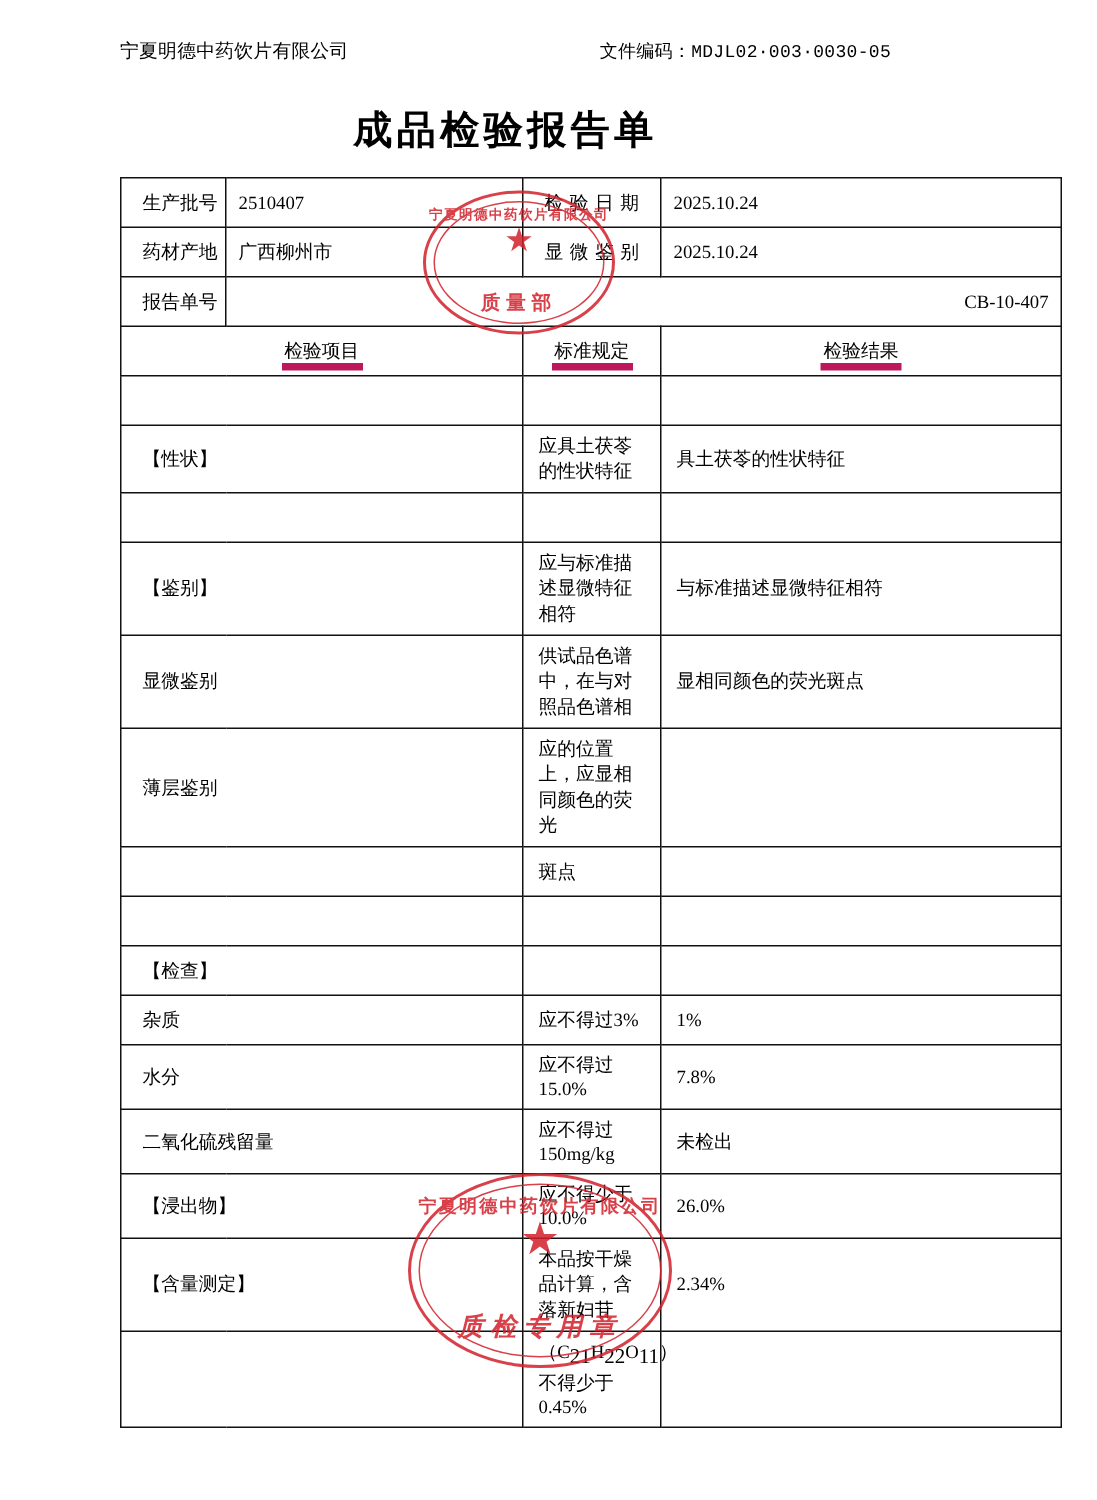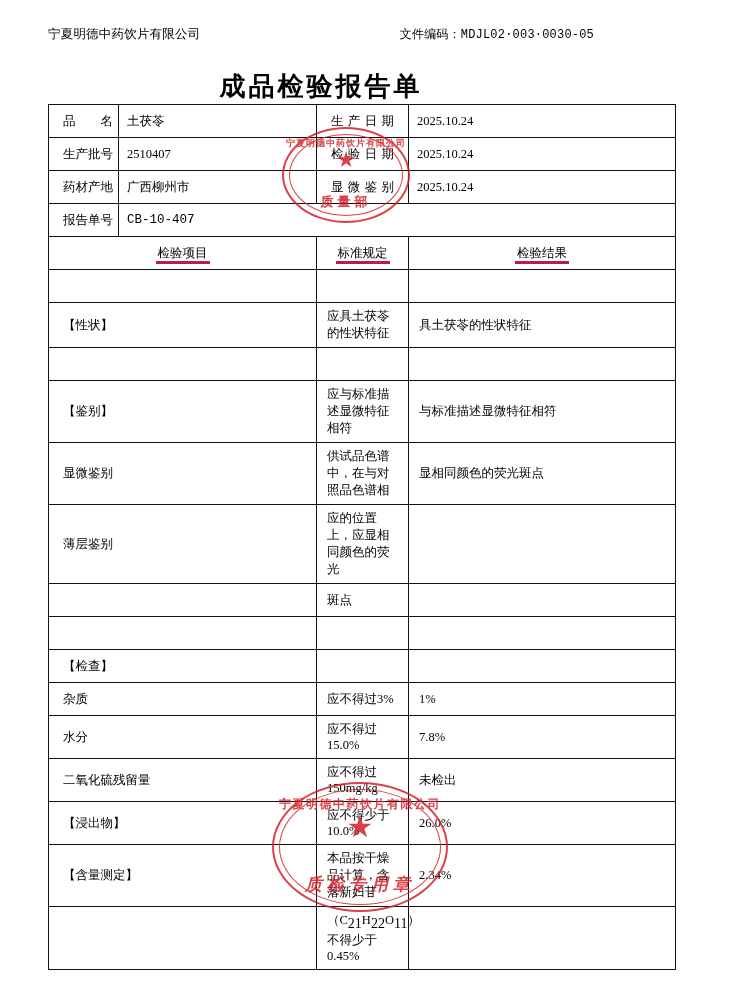--- a/index.html
+++ b/index.html
@@ -13,37 +13,37 @@
     font-family: "Liberation Serif", "DejaVu Serif", serif;
     color: #000000;
     position: relative;
     overflow: hidden;
   }
   .page {
     position: relative;
     width: 646px;
     height: 1000px;
     box-sizing: border-box;
-    padding: 26px 52px 0 48px;
+    padding: 26px 52px 0 80px;
   }
   .topbar {
     display: flex;
     justify-content: space-between;
     align-items: baseline;
     font-size: 12.5px;
     letter-spacing: 0.2px;
   }
   .topbar .company { font-size: 12.5px; }
   .topbar .docno { font-size: 12px; font-family: Liberation Mono, monospace; }
   .doc-title {
     text-align: center;
     font-size: 26px;
     font-weight: bold;
     letter-spacing: 3px;
-    margin: 26px 0 0 0;
+    margin: 26px 0 14px 0;
   }
   table.main {
     width: 627px;
     border-collapse: collapse;
     table-layout: fixed;
     font-size: 12.5px;
   }
   table.main td {
     border: 1px solid #111;
     padding: 5px 8px;
@@ -54,27 +54,27 @@
   .c2 { width: 198px; }
   .c3 { width: 92px; }
   .c4 { width: 267px; }
   .lbl {
     text-align: justify;
     text-align-last: justify;
     padding-left: 14px !important;
     padding-right: 14px !important;
     white-space: nowrap;
   }
-  .center { text-align: left; font-family: Liberation Mono, monospace; }
+  .center { text-align: right; }
   .head-cell {
     text-align: center;
     height: 34px;
     font-size: 12.5px;
   }
-  .head-cell span { border-bottom: 3px solid #be185d; padding: 0 2px 1px 2px; }
+  .head-cell span { border-bottom: 5px solid #be185d; padding: 0 2px 1px 2px; }
   .sec-left { padding-left: 14px !important; }
   .sec-mid  { padding-left: 10px !important; }
   .sec-right{ padding-left: 10px !important; border-radius: 11px; }
   .bodyrow td { border-left: 1px solid #111; border-right: 1px solid #111; border-top: none; border-bottom: none; }
   .tallrow td { height: 30px; }
   .spacer td { height: 16px; }
   .sub { font-size: 14px; vertical-align: sub; }
 
   
   .stamp {
@@ -143,26 +143,20 @@
 
   <table class="main">
     <colgroup>
       <col class="c1">
         <col class="c2">
         <col class="c3">
         <col class="c4">
     </colgroup>
     <tbody>
       <tr>
-        <td class="lbl">品　　名</td>
-        <td>土茯苓</td>
-        <td class="lbl">生产日期</td>
-        <td>2025.10.24</td>
-      </tr>
-      <tr>
         <td class="lbl">生产批号</td>
         <td>2510407</td>
         <td class="lbl">检验日期</td>
         <td>2025.10.24</td>
       </tr>
       <tr>
         <td class="lbl">药材产地</td>
         <td>广西柳州市</td>
         <td class="lbl">显微鉴别</td>
         <td>2025.10.24</td>

